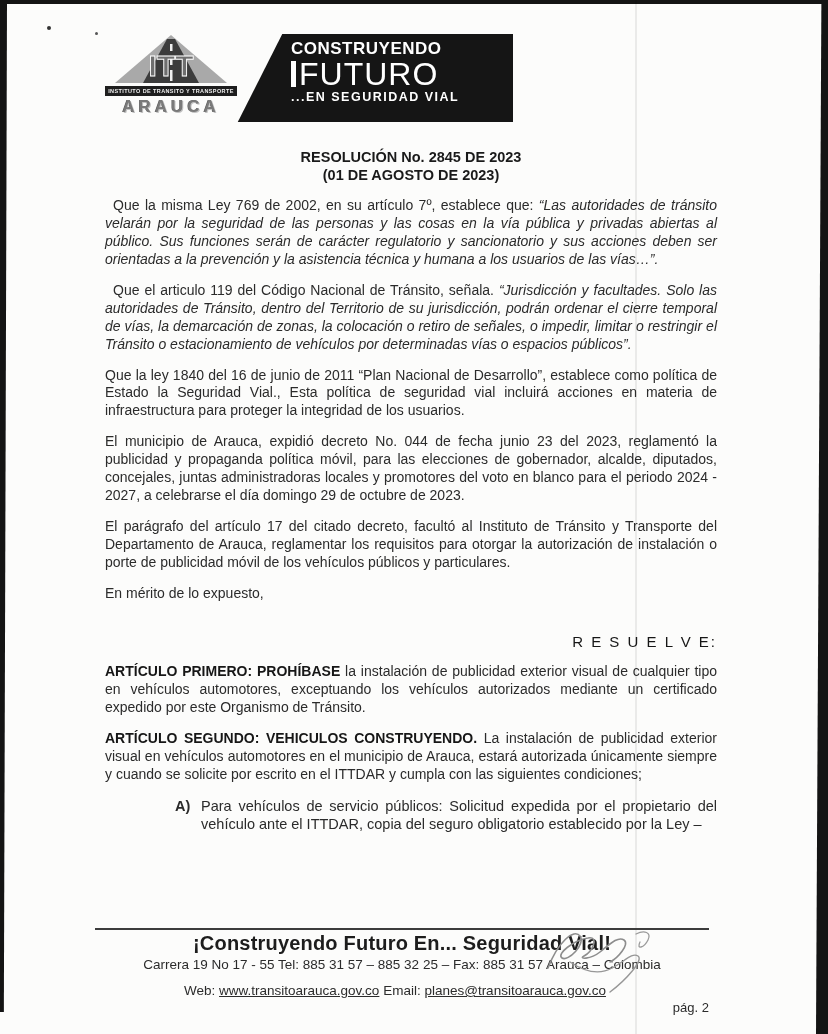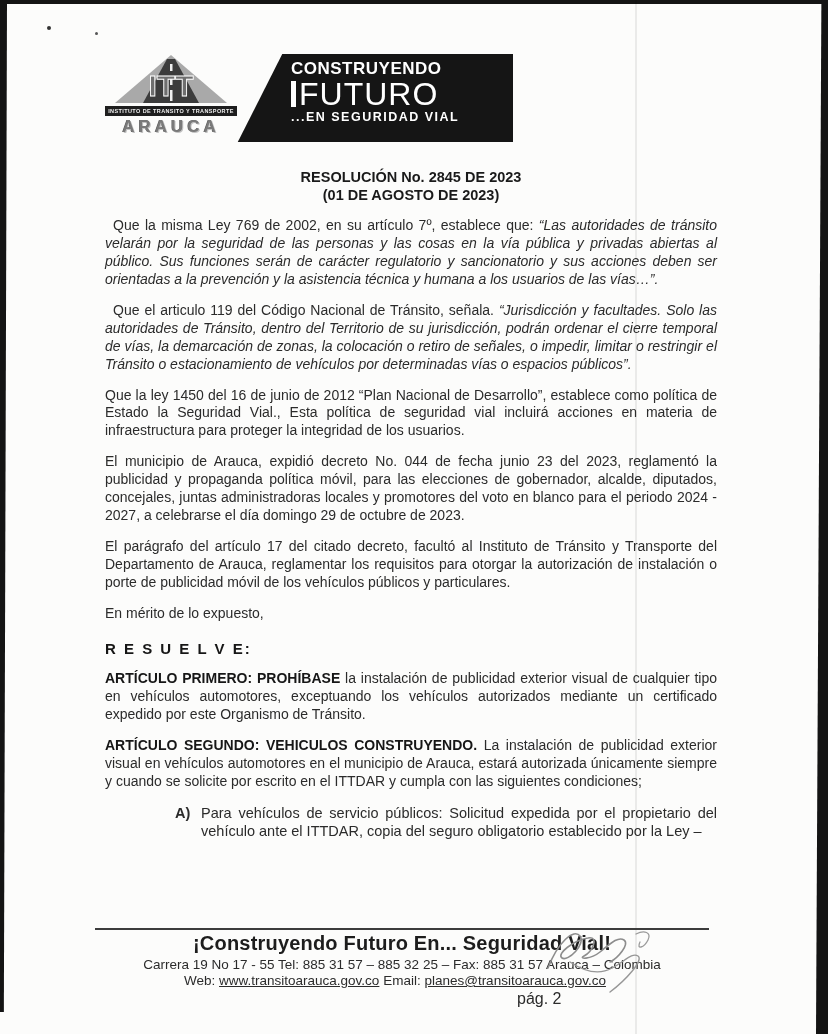--- a/index.html
+++ b/index.html
@@ -13,21 +13,21 @@
   .edge-top { position:absolute; left:0; top:0; width:100%; height:4px; background:#141414; }
   .edge-left { position:absolute; left:0; top:0; width:7px; height:1012px; background:#141414;
     clip-path:polygon(0 0,100% 0,55% 100%,0 100%); }
   .edge-right { position:absolute; right:0; top:0; width:12px; height:1034px; background:#141414;
     clip-path:polygon(45% 0,100% 0,100% 100%,0 100%); }
   .scan-line { position:absolute; left:635px; top:0; width:2px; height:1034px; background:rgba(0,0,0,0.07); }
   .dot1 { position:absolute; left:47px; top:26px; width:4px; height:4px; background:#333; border-radius:50%; }
   .dot2 { position:absolute; left:95px; top:32px; width:3px; height:3px; background:#555; border-radius:50%; }
 
   
-  .content { position:absolute; left:105px; top:54px; width:612px; }
+  .content { position:absolute; left:105px; top:34px; width:612px; }
   .logo-row { display:flex; align-items:flex-start; width:410px; }
   .logo-left { width:132px; flex:0 0 auto; }
   .inst-strip { background:#1e1e1e; color:#f0f0f0; font-size:5.5px; font-weight:bold;
     letter-spacing:.4px; text-align:center; padding:2px 1px; margin-top:-2px; }
   .arauca-text { font-weight:bold; font-size:17px; letter-spacing:4px; color:#7a7a7a;
     text-shadow:1px 1px 0 #c3c3c3, -0.5px -0.5px 0 #555; text-align:center; margin-top:1px; }
   .banner { position:relative; width:278px; height:88px; margin-left:-2px;
     background:#151515; clip-path:polygon(17% 0, 100% 0, 100% 100%, 1% 100%);
     color:#fff; padding:5px 16px 0 56px; }
   .banner-l1 { font-size:17px; font-weight:900; letter-spacing:.5px; }
@@ -39,34 +39,34 @@
 
   
   .title-block { text-align:center; margin-top:26px; font-weight:bold; font-size:14.5px; color:#1a1a1a; line-height:1.25; }
 
   
   .body-text { margin-top:3px; }
   .body-text p { font-size:14px; line-height:1.28; text-align:justify; margin-top:13px; color:#2b2b2b; }
   .body-text p.ind { text-indent:8px; }
   .body-text em { font-style:italic; }
   .body-text b { color:#161616; }
-  .resuelve { text-align:left; font-weight:bold; font-size:15px; color:#161616;
-    letter-spacing:2px; margin-top:18px; }
+  .resuelve { text-align:right; font-weight:normal; font-size:15px; color:#161616;
+    letter-spacing:2px; margin-top:31px; }
   .item-a { display:flex; margin-top:13px; padding-left:70px; font-size:14.5px; line-height:1.28; }
   .item-a .lbl { font-weight:bold; width:26px; flex:0 0 auto; }
   .item-a .txt { text-align:justify; }
 
   
   .footer { position:absolute; left:95px; top:928px; width:614px; }
   .f-rule { border-top:2px solid #3c3c3c; }
   .f-slogan { text-align:center; font-weight:bold; font-size:20px; color:#1d1d1d; margin-top:2px; letter-spacing:.2px; }
   .f-address { text-align:center; font-size:13.5px; margin-top:2px; color:#2b2b2b; }
-  .f-web { text-align:center; font-size:13.5px; margin-top:1px; margin-left:-14px; color:#2b2b2b; }
+  .f-web { text-align:center; font-size:13.5px; margin-top:11px; margin-left:-14px; color:#2b2b2b; }
   .f-web a { color:#2b2b2b; text-decoration:underline; }
-  .f-page { font-size:16px; margin-top:2px; margin-left:422px; color:#2b2b2b; }
+  .f-page { font-size:13px; margin-top:2px; margin-left:422px; color:#2b2b2b;text-align:right; }
   .signature { position:absolute; left:540px; top:922px; pointer-events:none; }
 </style>
 </head>
 <body>
 
 <div class="page">
 
   <div class="edge-top"></div>
   <div class="edge-left"></div>
   <div class="edge-right"></div>
@@ -105,21 +105,21 @@
       <div>RESOLUCIÓN No. 2845 DE 2023</div>
       <div>(01 DE AGOSTO DE 2023)</div>
     </div>
 
     <div class="body-text">
       <p class="ind"><span>Que la misma Ley 769 de 2002, en su artículo 7º, establece que: </span><em>“Las autoridades de tránsito velarán por la seguridad de las personas y las cosas en la vía pública y privadas abiertas al público. Sus funciones serán de carácter regulatorio y sancionatorio y sus acciones deben ser orientadas a la prevención y la asistencia técnica y humana a los usuarios de las vías…”.</em></p>
 
 
       <p class="ind"><span>Que el articulo 119 del Código Nacional de Tránsito, señala. </span><em>“Jurisdicción y facultades. Solo las autoridades de Tránsito, dentro del Territorio de su jurisdicción, podrán ordenar el cierre temporal de vías, la demarcación de zonas, la colocación o retiro de señales, o impedir, limitar o restringir el Tránsito o estacionamiento de vehículos por determinadas vías o espacios públicos”.</em></p>
 
-      <p>Que la ley 1450 del 16 de junio de 2012 “Plan Nacional de Desarrollo”, establece como política de Estado la Seguridad Vial., Esta política de seguridad vial incluirá acciones en materia de infraestructura para proteger la integridad de los usuarios.</p>
+      <p>Que la ley 1840 del 16 de junio de 2011 “Plan Nacional de Desarrollo”, establece como política de Estado la Seguridad Vial., Esta política de seguridad vial incluirá acciones en materia de infraestructura para proteger la integridad de los usuarios.</p>
 
       <p>El municipio de Arauca, expidió decreto No. 044 de fecha junio 23 del 2023, reglamentó la publicidad y propaganda política móvil, para las elecciones de gobernador, alcalde, diputados, concejales, juntas administradoras locales y promotores del voto en blanco para el periodo 2024 - 2027, a celebrarse el día domingo 29 de octubre de 2023.</p>
 
       <p>El parágrafo del artículo 17 del citado decreto, facultó al Instituto de Tránsito y Transporte del Departamento de Arauca, reglamentar los requisitos para otorgar la autorización de instalación o porte de publicidad móvil de los vehículos públicos y particulares.</p>
 
       <p>En mérito de lo expuesto,</p>
 
       <div class="resuelve">R E S U E L V E:</div>
 
       <p><b>ARTÍCULO PRIMERO: PROHÍBASE</b><span> la instalación de publicidad exterior visual de cualquier tipo en vehículos automotores, exceptuando los vehículos autorizados mediante un certificado expedido por este Organismo de Tránsito.</span></p>

